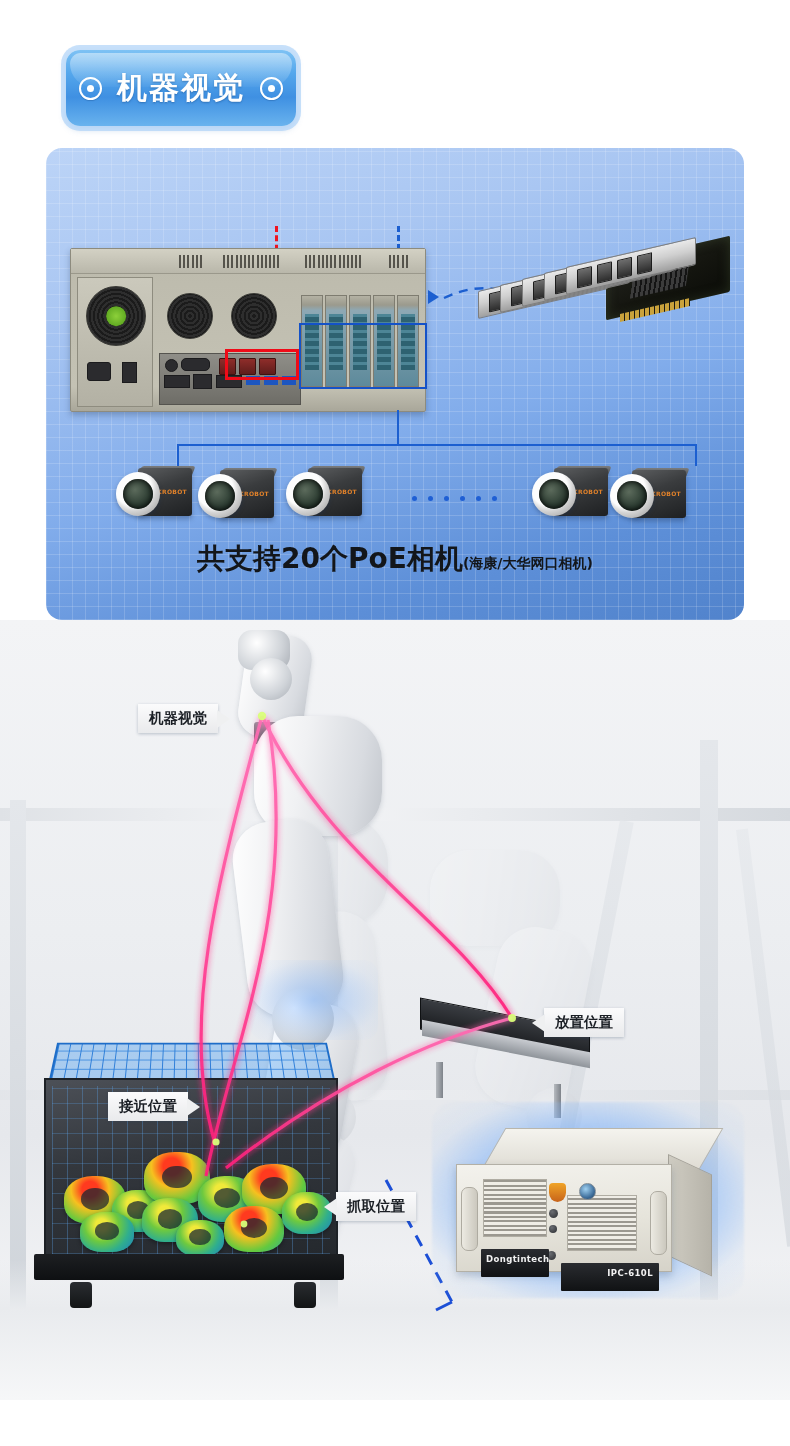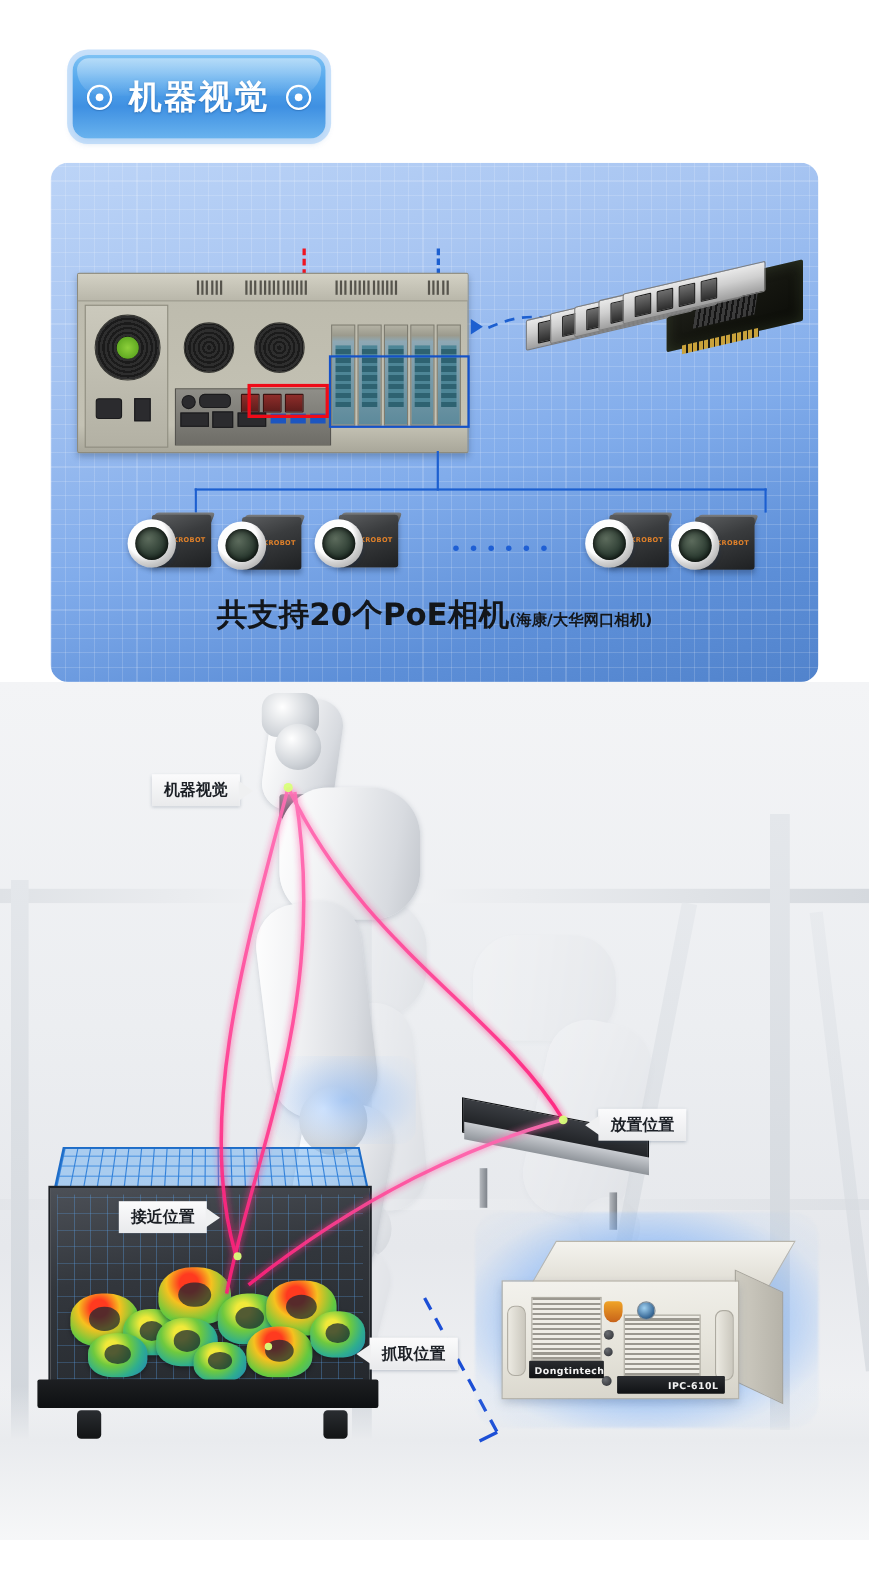--- a/index.html
+++ b/index.html
@@ -167,21 +167,21 @@
     border:1px solid #b9b6ac;}
   .ipc-face{position:absolute;left:0;top:36px;width:214px;height:106px;
     background:linear-gradient(175deg,#f3f2ed 0%,#e6e4db 55%,#d6d3c9 100%);border:1px solid #b3b0a6;
     box-shadow:0 4px 8px rgba(70,90,120,.28);}
   .ipc-side{position:absolute;left:212px;top:26px;width:42px;height:100px;
     background:linear-gradient(90deg,#cfccc2,#b6b3a9);transform:skewY(25deg);transform-origin:left top;border:1px solid #a5a299;}
   .handle{position:absolute;width:15px;height:62px;border-radius:7px;
     background:linear-gradient(90deg,#eceae2,#cbc8be);border:1px solid #aeaba1;}
   .grille{position:absolute;background:repeating-linear-gradient(0deg,#9b9890 0 2px,#efede6 2px 4.5px);
     border:1px solid #b0ada3;}
-  .strip{position:absolute;height:16px;background:linear-gradient(180deg,#2a2c30,#101214);border-radius:1px;}
+  .strip{position:absolute;height:28px;background:linear-gradient(180deg,#2a2c30,#101214);border-radius:1px;margin-top:12px;}
   .strip span{position:absolute;color:#f2f2f2;font-size:8.5px;font-weight:bold;letter-spacing:.4px;}
   .btn-r{position:absolute;border-radius:50%;background:radial-gradient(circle at 36% 32%,#6a6d72,#2a2c30);}
   .keyhole{position:absolute;width:15px;height:15px;border-radius:50%;
     background:radial-gradient(circle at 38% 34%,#9fd0f0,#3f6f9c 62%,#1d3b58 100%);border:1px solid #7e8b96;}
   .seal{position:absolute;width:17px;height:19px;border-radius:4px 4px 50% 50%;
     background:linear-gradient(180deg,#f0a427,#c7631a);}
 
   
   .callout{position:absolute;display:inline-block;background:linear-gradient(180deg,#fbfbfc,#e9eaec);
     padding:5px 11px;font-size:14.5px;font-weight:bold;color:#1b1f25;white-space:nowrap;
@@ -548,17 +548,17 @@
     <i class="tip"></i>
   </div>
   <div class="callout ptr-l" style="left:544px;top:388px;">
     <span>放置位置</span>
     <i class="tip"></i>
   </div>
   <div class="callout ptr-r" style="left:108px;top:472px;">
     <span>接近位置</span>
     <i class="tip"></i>
   </div>
-  <div class="callout ptr-l" style="left:336px;top:596px;">
+  <div class="callout ptr-l" style="left:336px;top:572px;">
     <span>抓取位置</span>
     <i class="tip"></i>
   </div>
 </div>
 
 </body></html>

